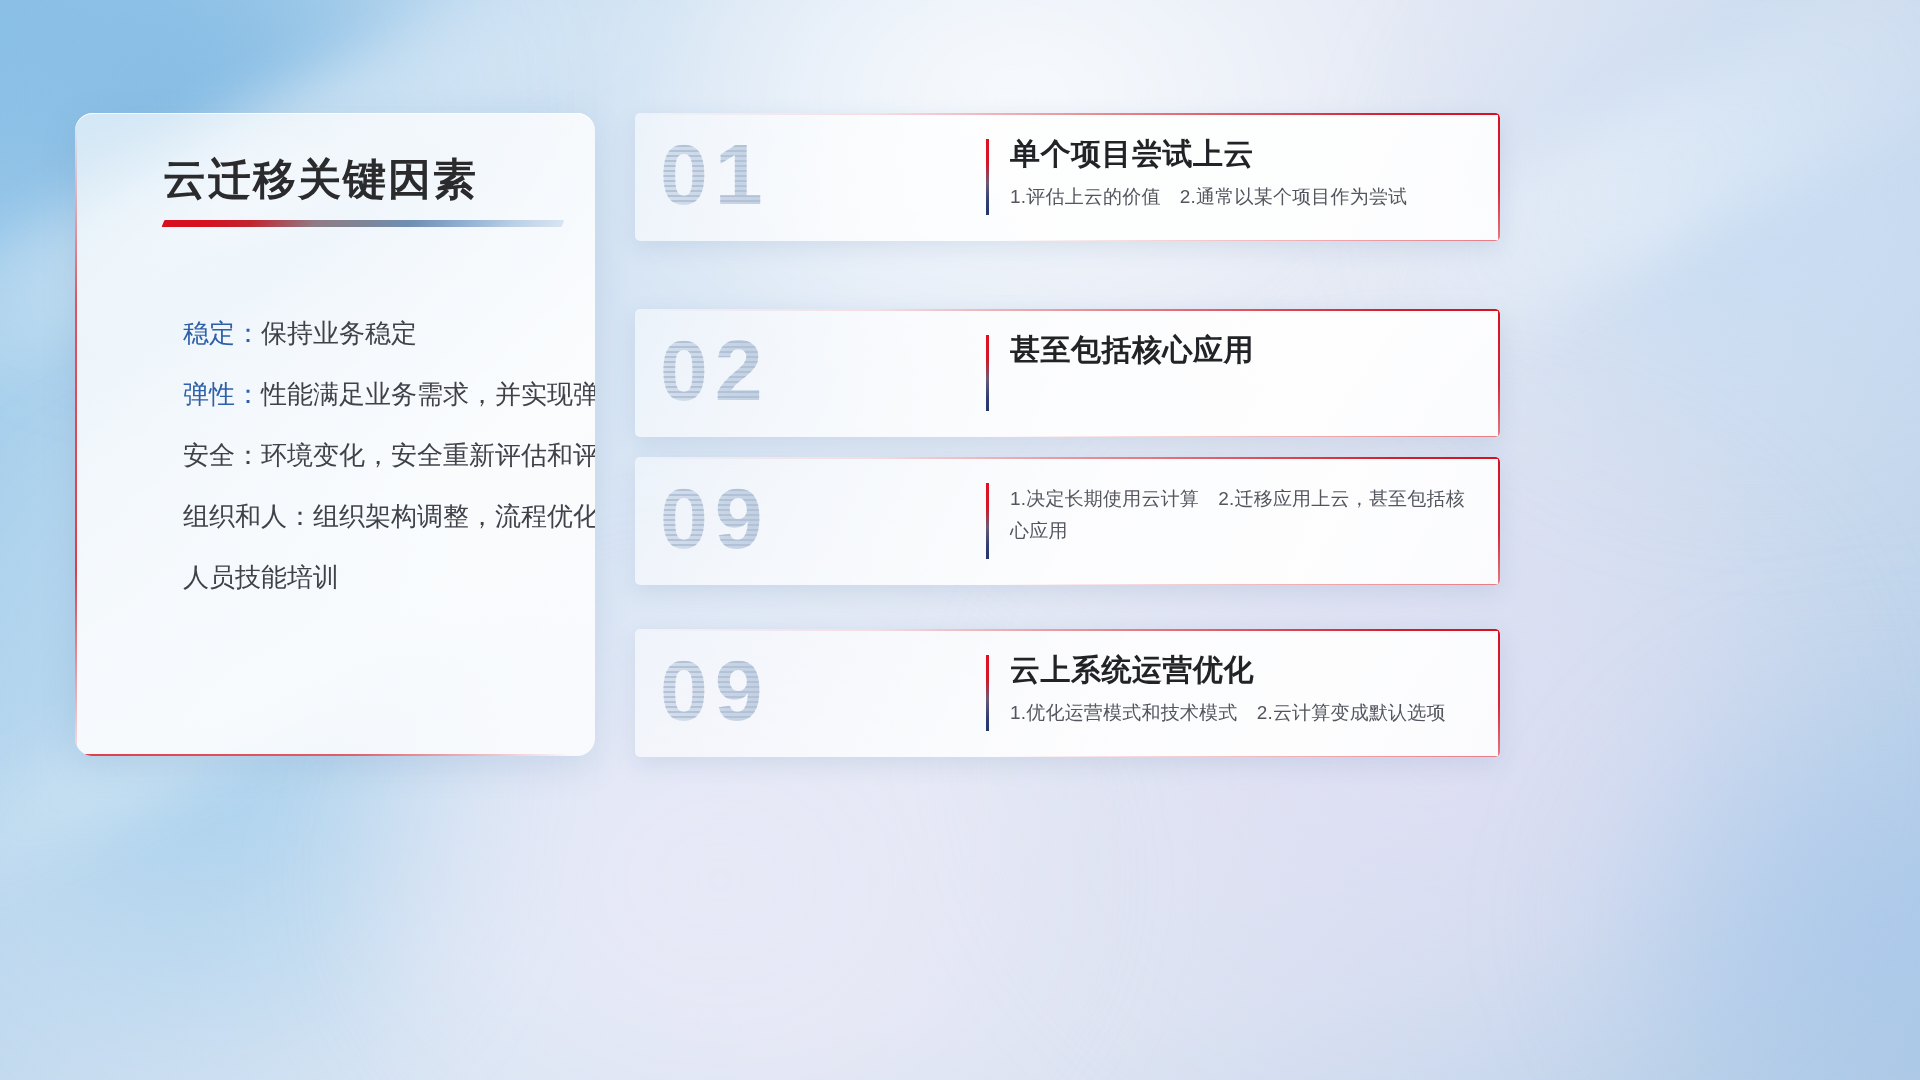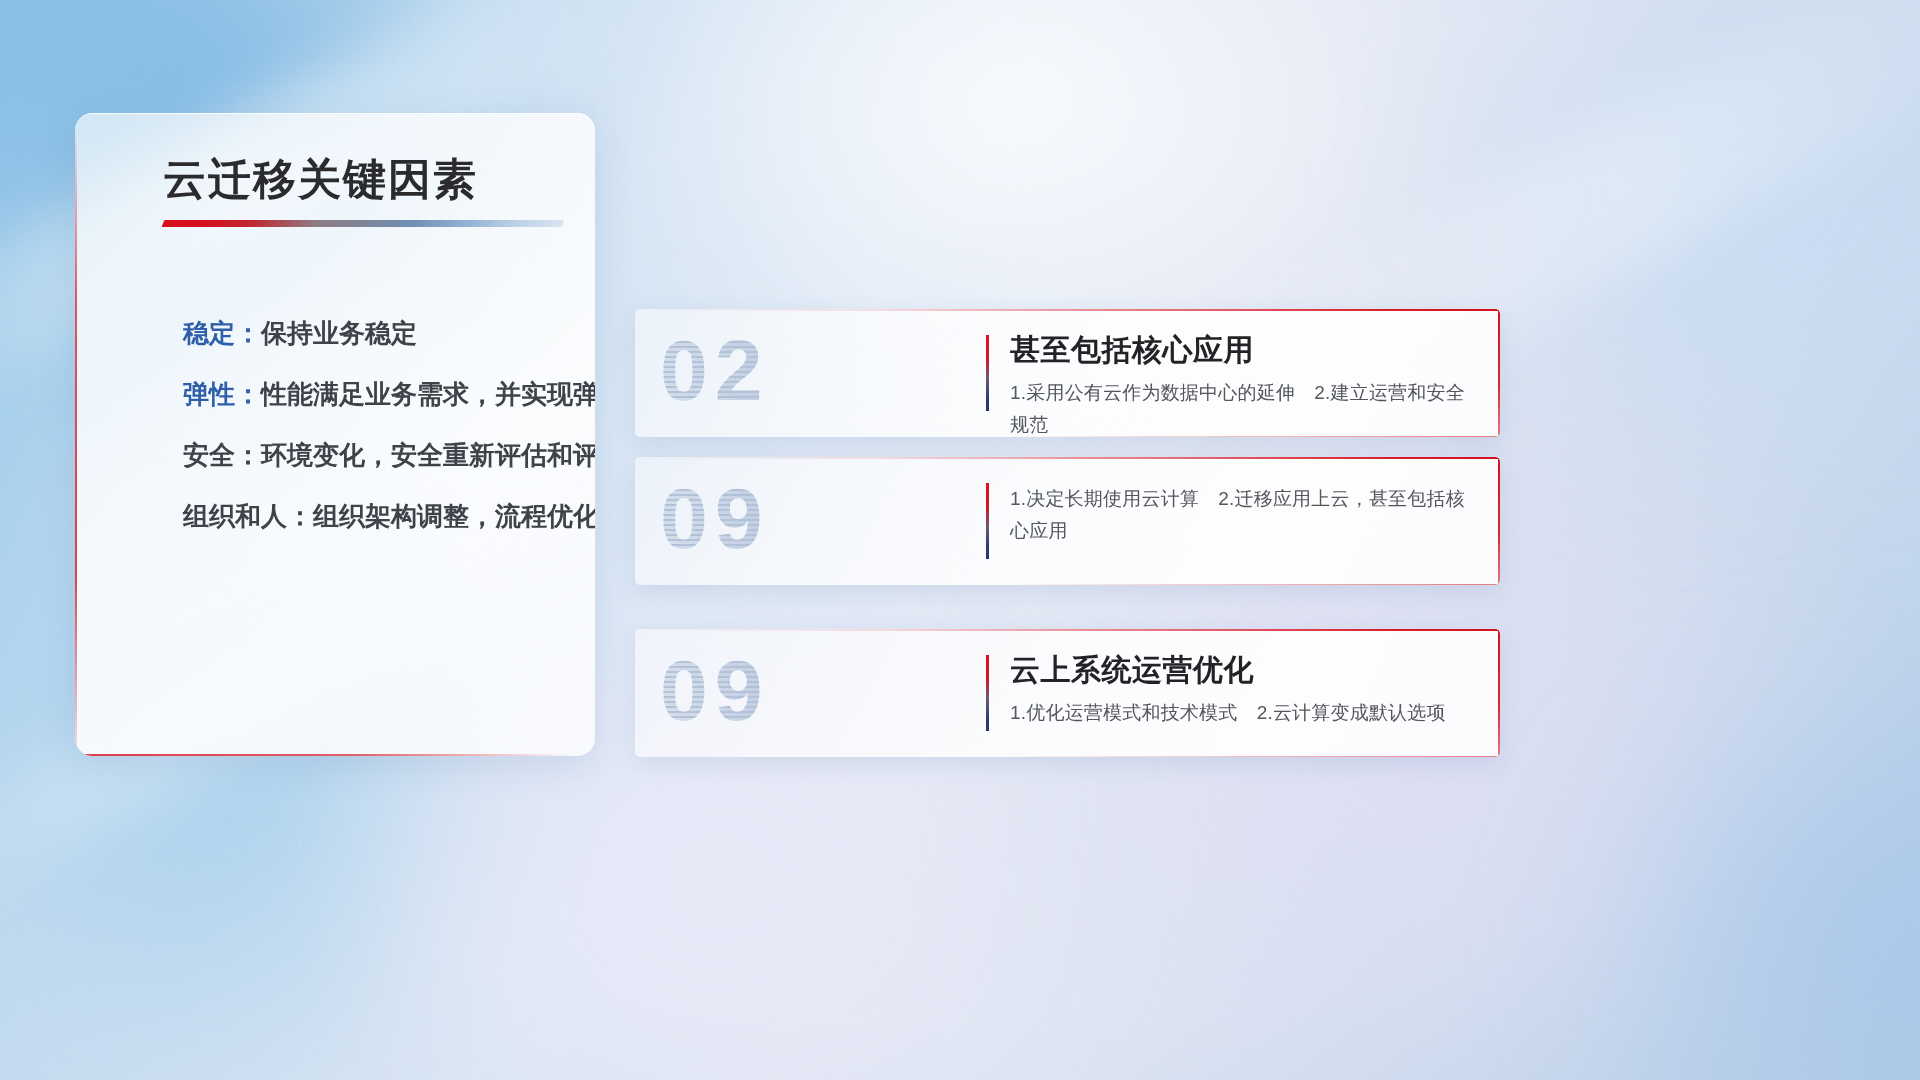--- a/index.html
+++ b/index.html
@@ -94,21 +94,21 @@
   #lc-rule {
     position:absolute; left:88px; top:107px; width:400px; height:7px;
     border-radius:1px;
     background:linear-gradient(100deg,
       #d6101f 0%, #d6101f 10%, #c02530 22%,
       #8f7b86 38%, #7e8596 50%, #6f8fb4 62%,
       #93b2d4 76%, #bcd1e6 88%, #d9e5f1 100%);
     transform:skewX(-22deg);
   }
   #lc-list {
-    position:absolute; left:28px; top:190px; right:16px;font-weight:bold;
+    position:absolute; left:28px; top:190px; right:16px;
   }
   .lc-line {
     font-size:26px; line-height:61px; color:#40424a;
     white-space:nowrap; padding-left:80px;
   }
   .lc-line .k { color:#2e5fa8; }
 
   
   .step-card {
     position:absolute; left:635px; width:865px; height:128px;
@@ -201,33 +201,44 @@
     <span class="edge-b"></span>
 
     <h1 id="lc-title">云迁移关键因素</h1>
     <span id="lc-rule"></span>
 
     <div id="lc-list">
       <p class="lc-line"><span class="k">稳定：</span><span>保持业务稳定</span></p>
       <p class="lc-line"><span class="k">弹性：</span><span>性能满足业务需求，并实现弹性</span></p>
       <p class="lc-line"><span>安全：</span><span>环境变化，安全重新评估和评审</span></p>
       <p class="lc-line"><span>组织和人：</span><span>组织架构调整，流程优化，</span></p>
-    </div>
-  </section>
-
+      <p class="lc-line"><span>人员技能培训</span></p>
+    </div>
+  </section>
+
+  <section class="step-card" id="card-1">
+    <span class="edge-t"></span>
+    <span class="edge-r"></span>
+    <span class="edge-b"></span>
+    <span class="ghost-num">01</span>
+    <span class="divider"></span>
+    <div class="step-text">
+      <div class="step-title">单个项目尝试上云</div>
+      <div class="step-sub">1.评估上云的价值　2.通常以某个项目作为尝试</div>
+    </div>
+  </section>
 
   <section class="step-card" id="card-2">
     <span class="edge-t"></span>
     <span class="edge-r"></span>
     <span class="edge-b"></span>
     <span class="ghost-num">02</span>
     <span class="divider"></span>
     <div class="step-text">
       <div class="step-title">甚至包括核心应用</div>
-      <div class="step-sub">1.采用公有云作为数据中心的延伸　2.建立运营和安全规范</div>
     </div>
   </section>
 
   <section class="step-card" id="card-3">
     <span class="edge-t"></span>
     <span class="edge-r"></span>
     <span class="edge-b"></span>
     <span class="ghost-num">09</span>
     <span class="divider"></span>
     <div class="step-text">

